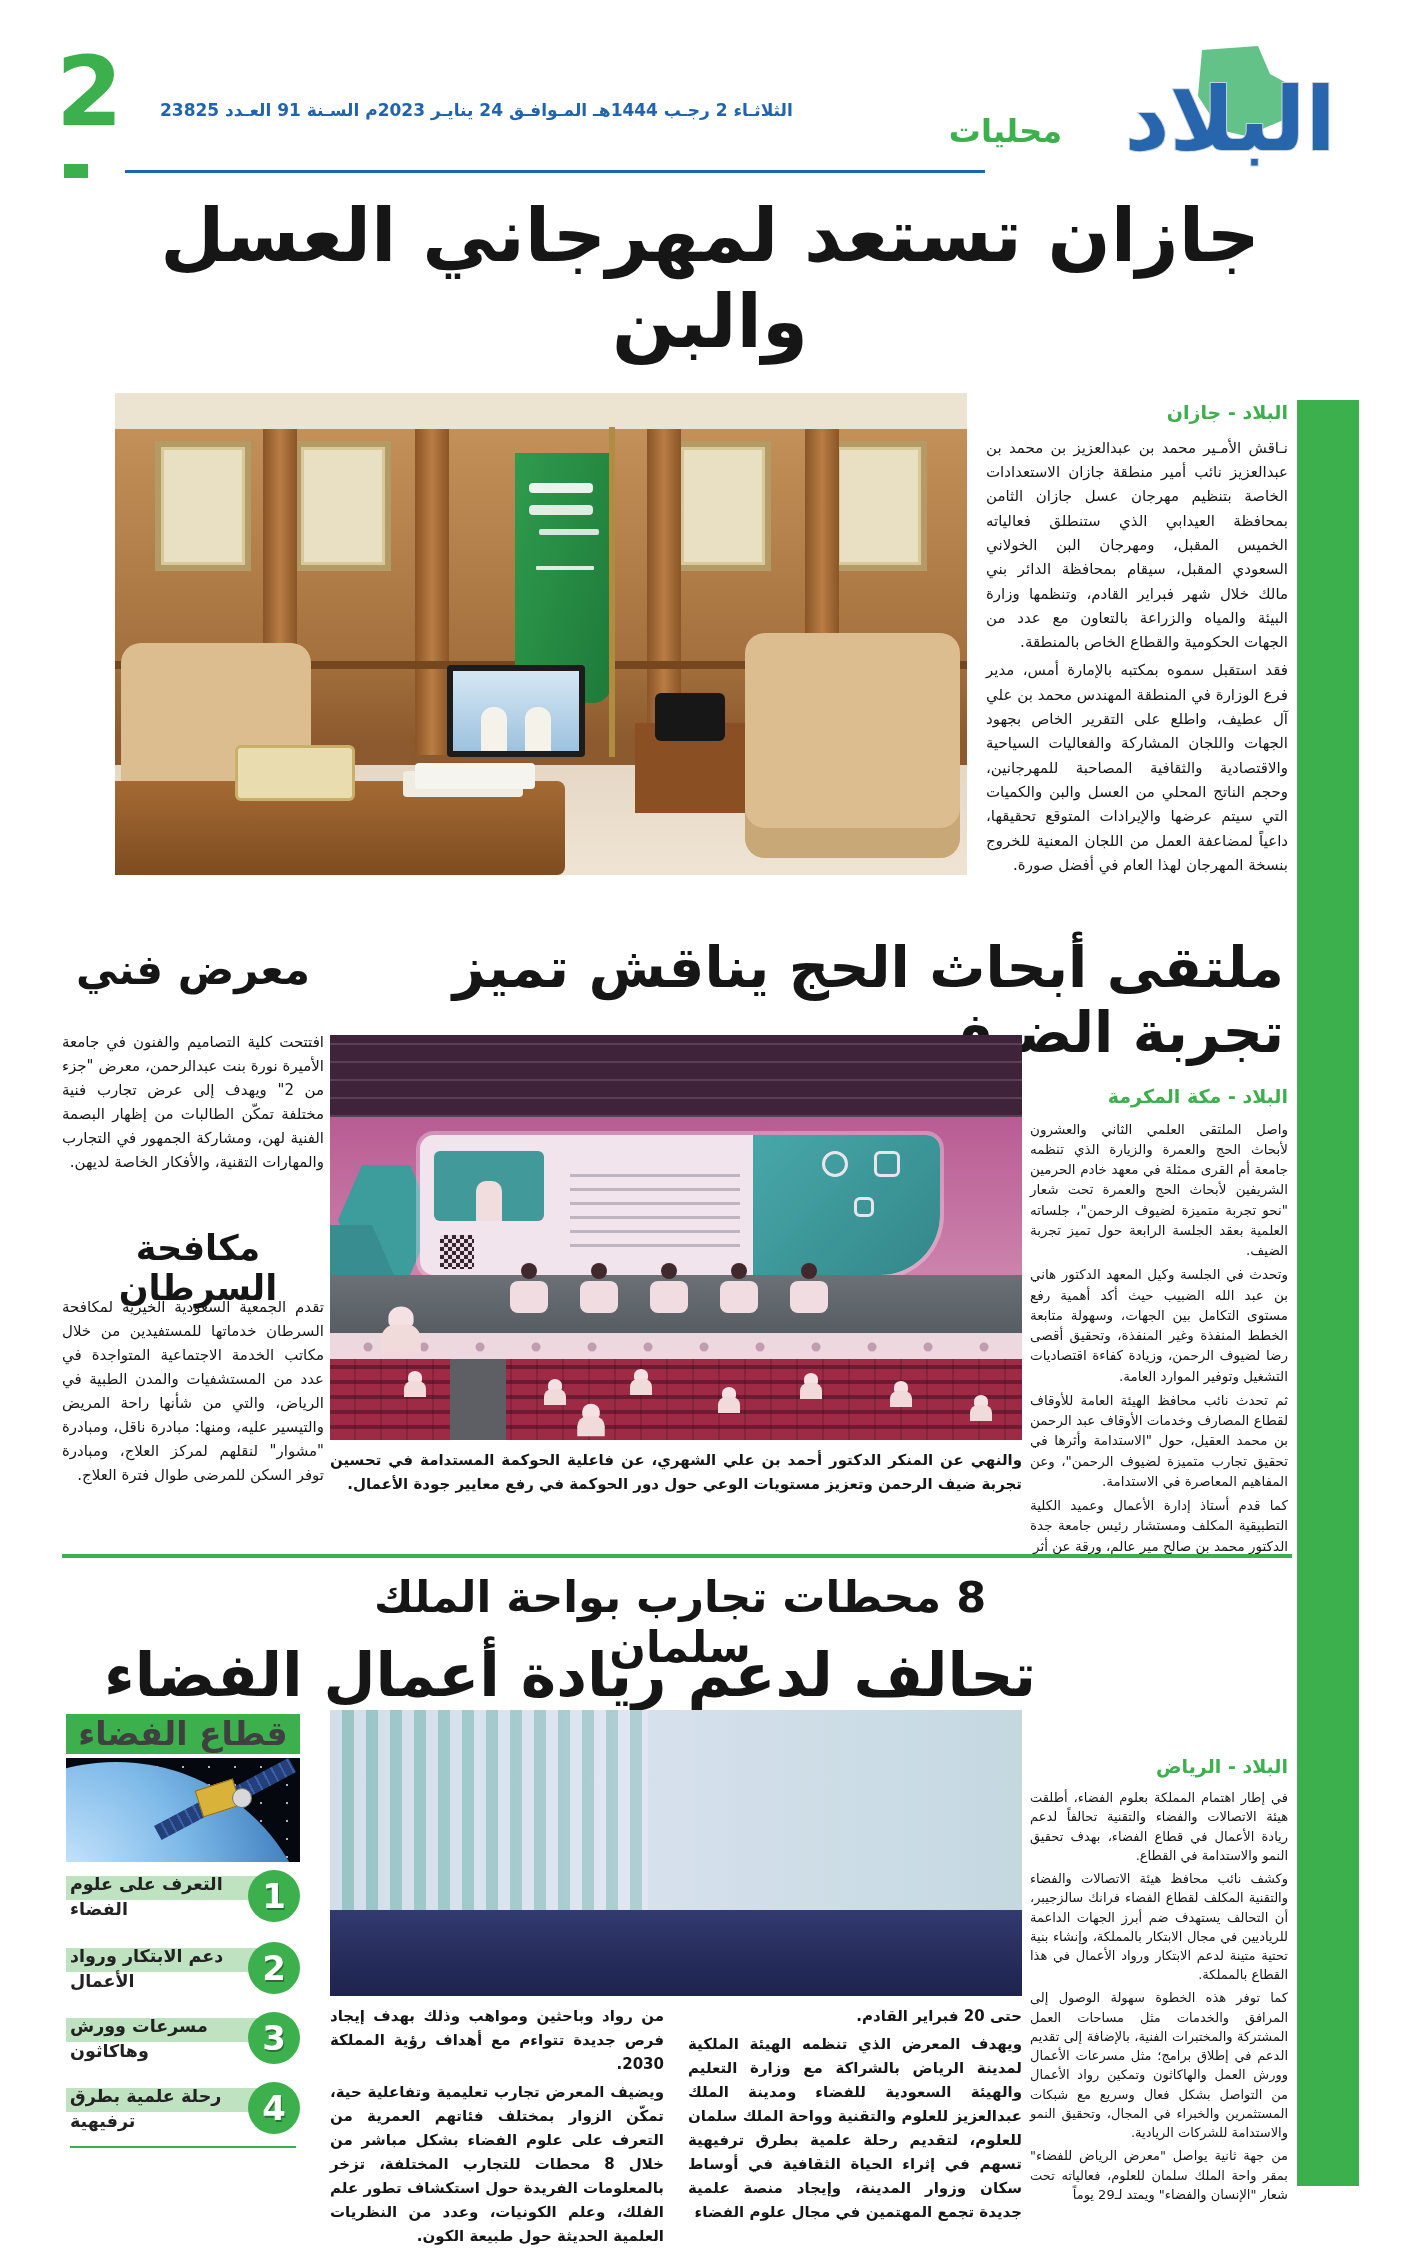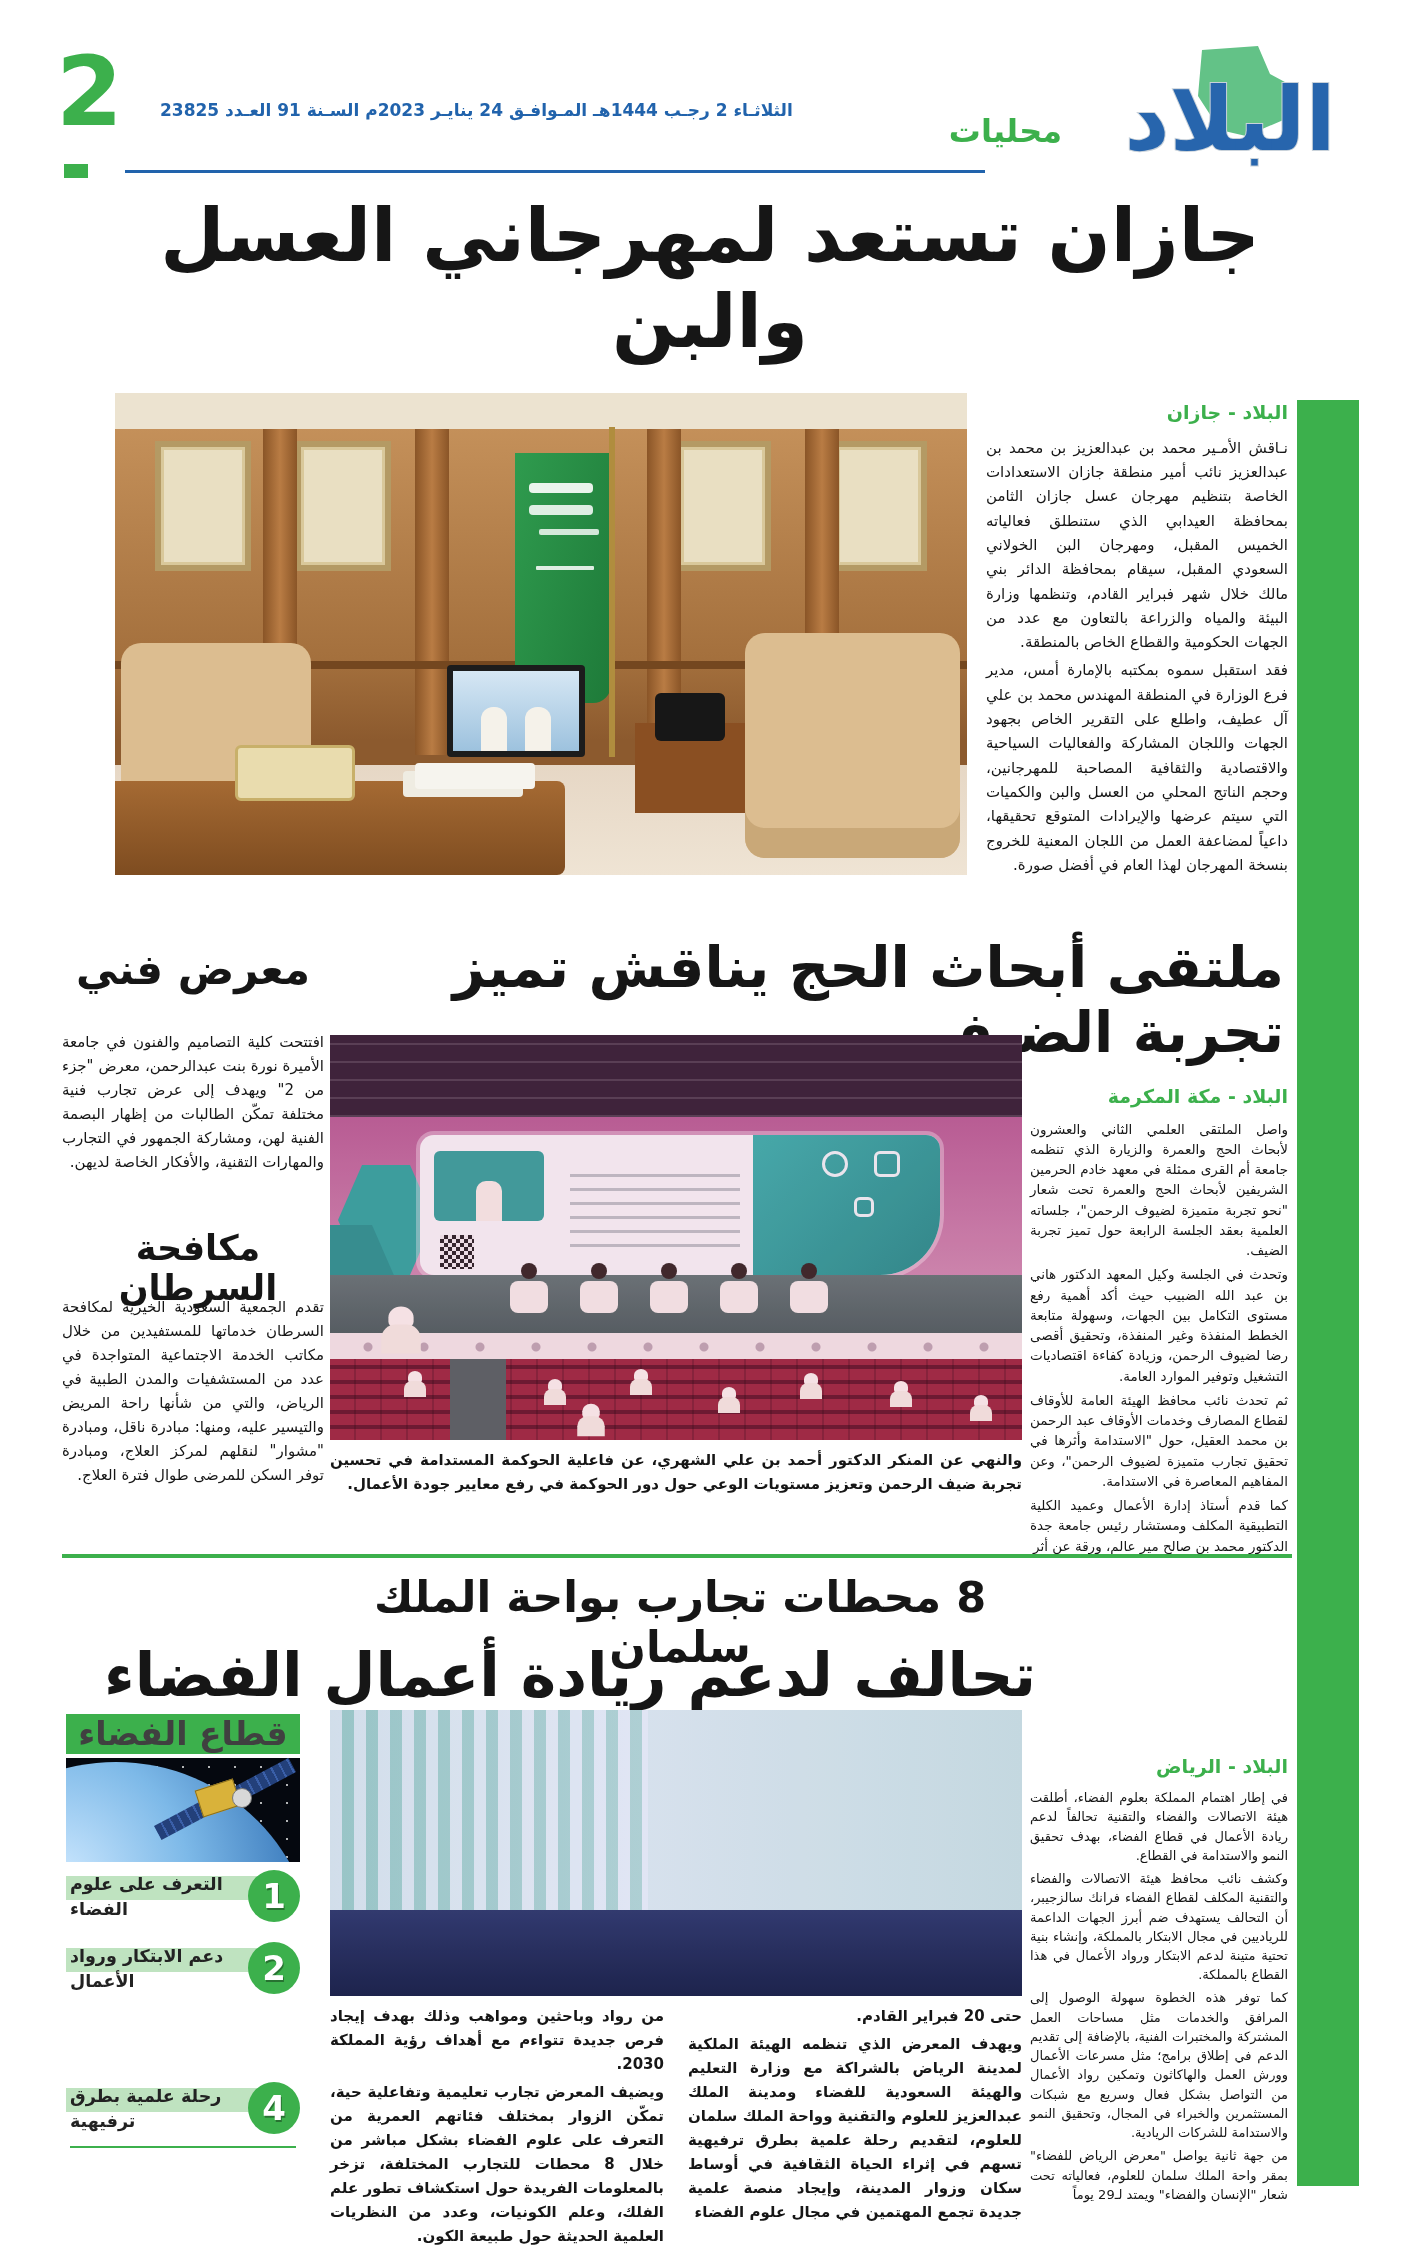--- a/index.html
+++ b/index.html
@@ -330,20 +330,25 @@
   <div class="abs space-item si1">
     <div class="band"></div>
     <div class="txt">التعرف على علوم الفضاء</div>
     <div class="numc">1</div>
   </div>
   <div class="abs space-item si2">
     <div class="band"></div>
     <div class="txt">دعم الابتكار ورواد الأعمال</div>
     <div class="numc">2</div>
   </div>
+  <div class="abs space-item si3">
+    <div class="band"></div>
+    <div class="txt">مسرعات وورش وهاكاثون</div>
+    <div class="numc">3</div>
+  </div>
   <div class="abs space-item si4">
     <div class="band"></div>
     <div class="txt">رحلة علمية بطرق ترفيهية</div>
     <div class="numc">4</div>
   </div>
   <div class="abs space-underline"></div>
 
 </div>
 
 </body></html>

